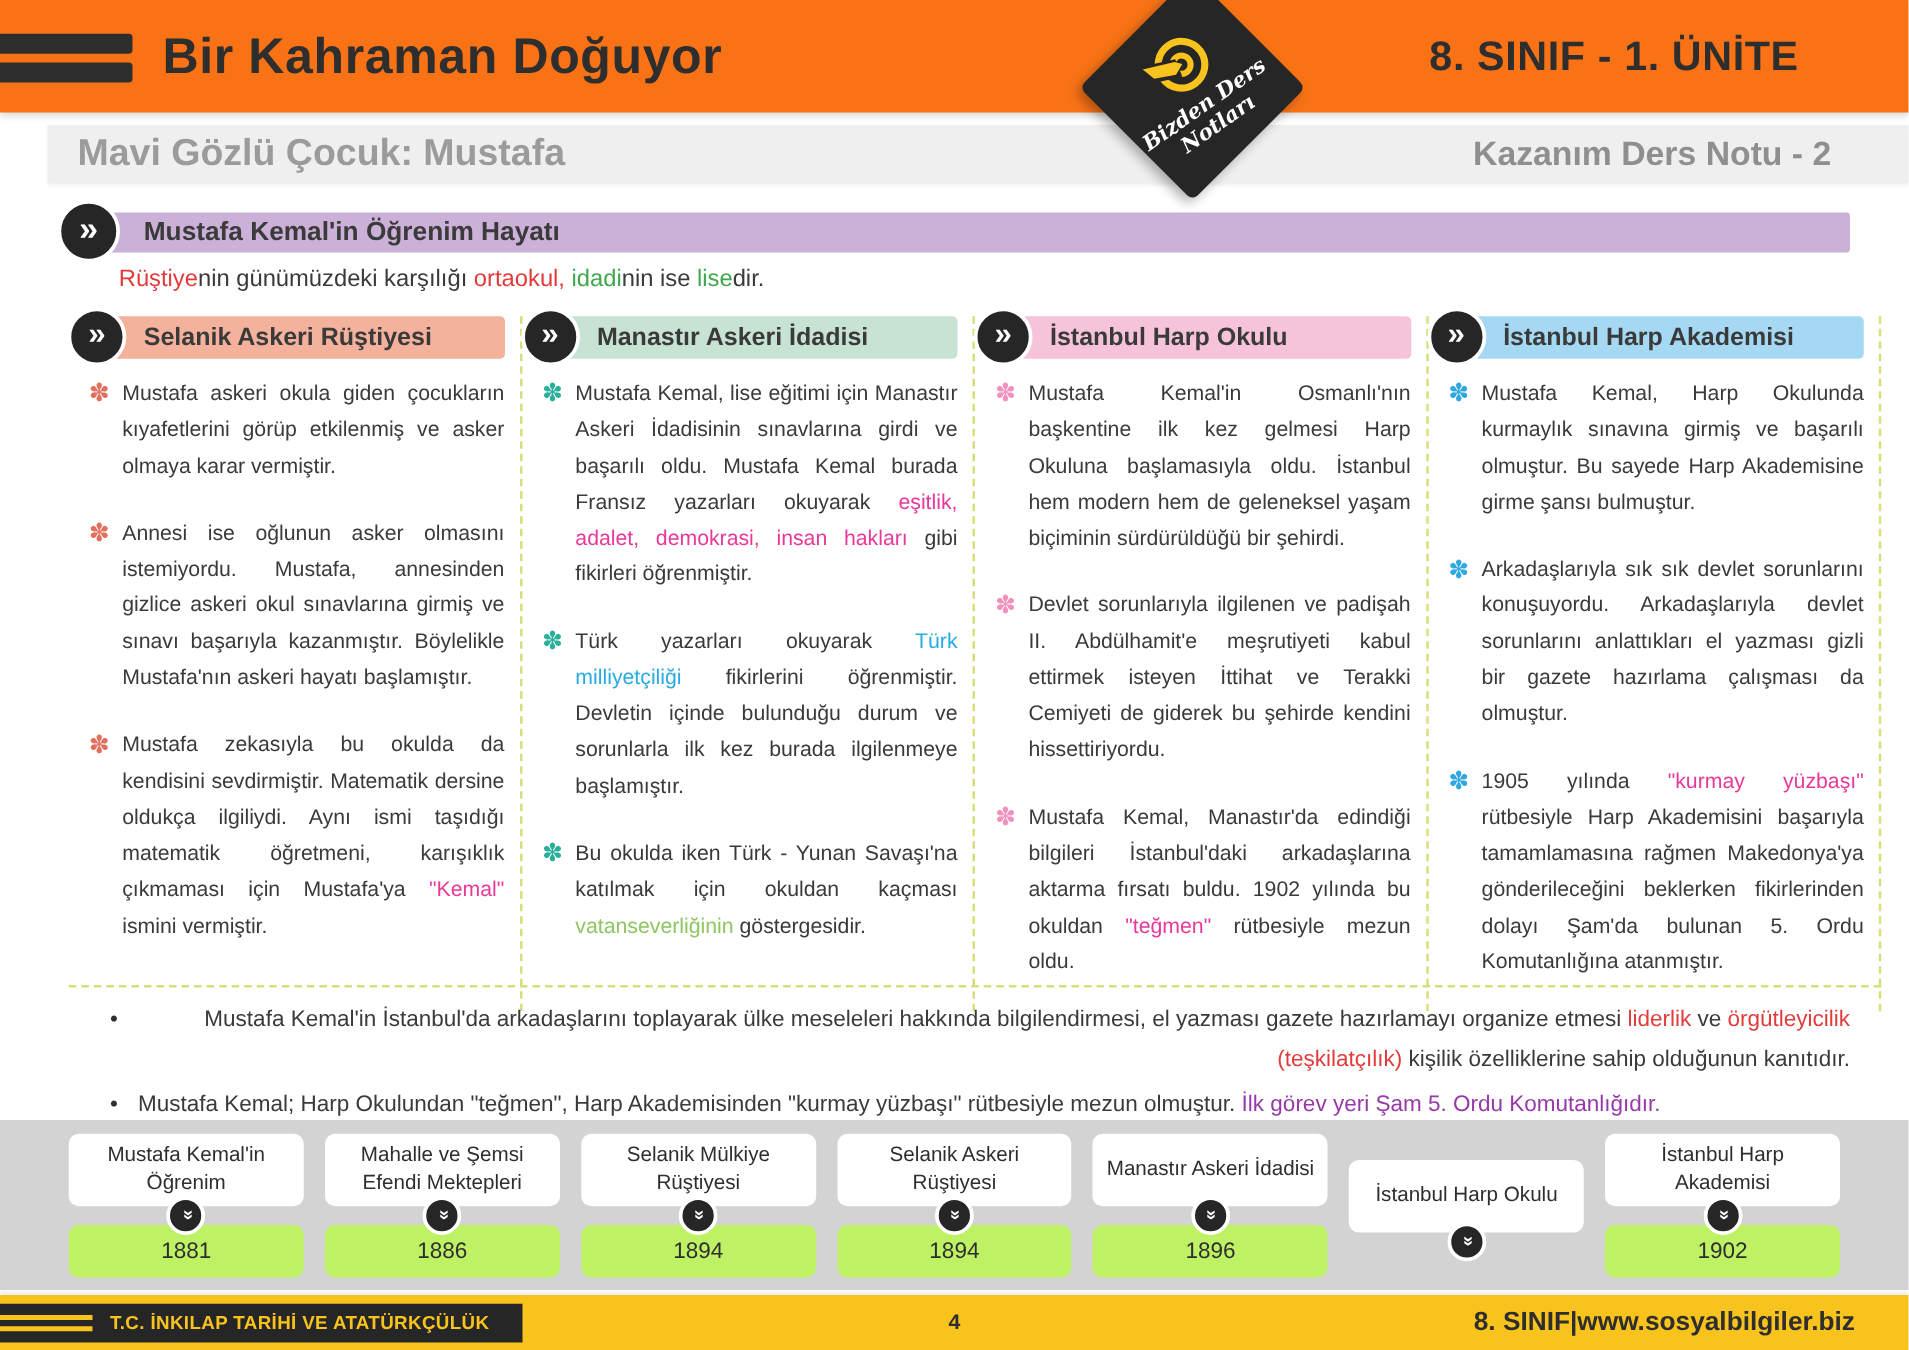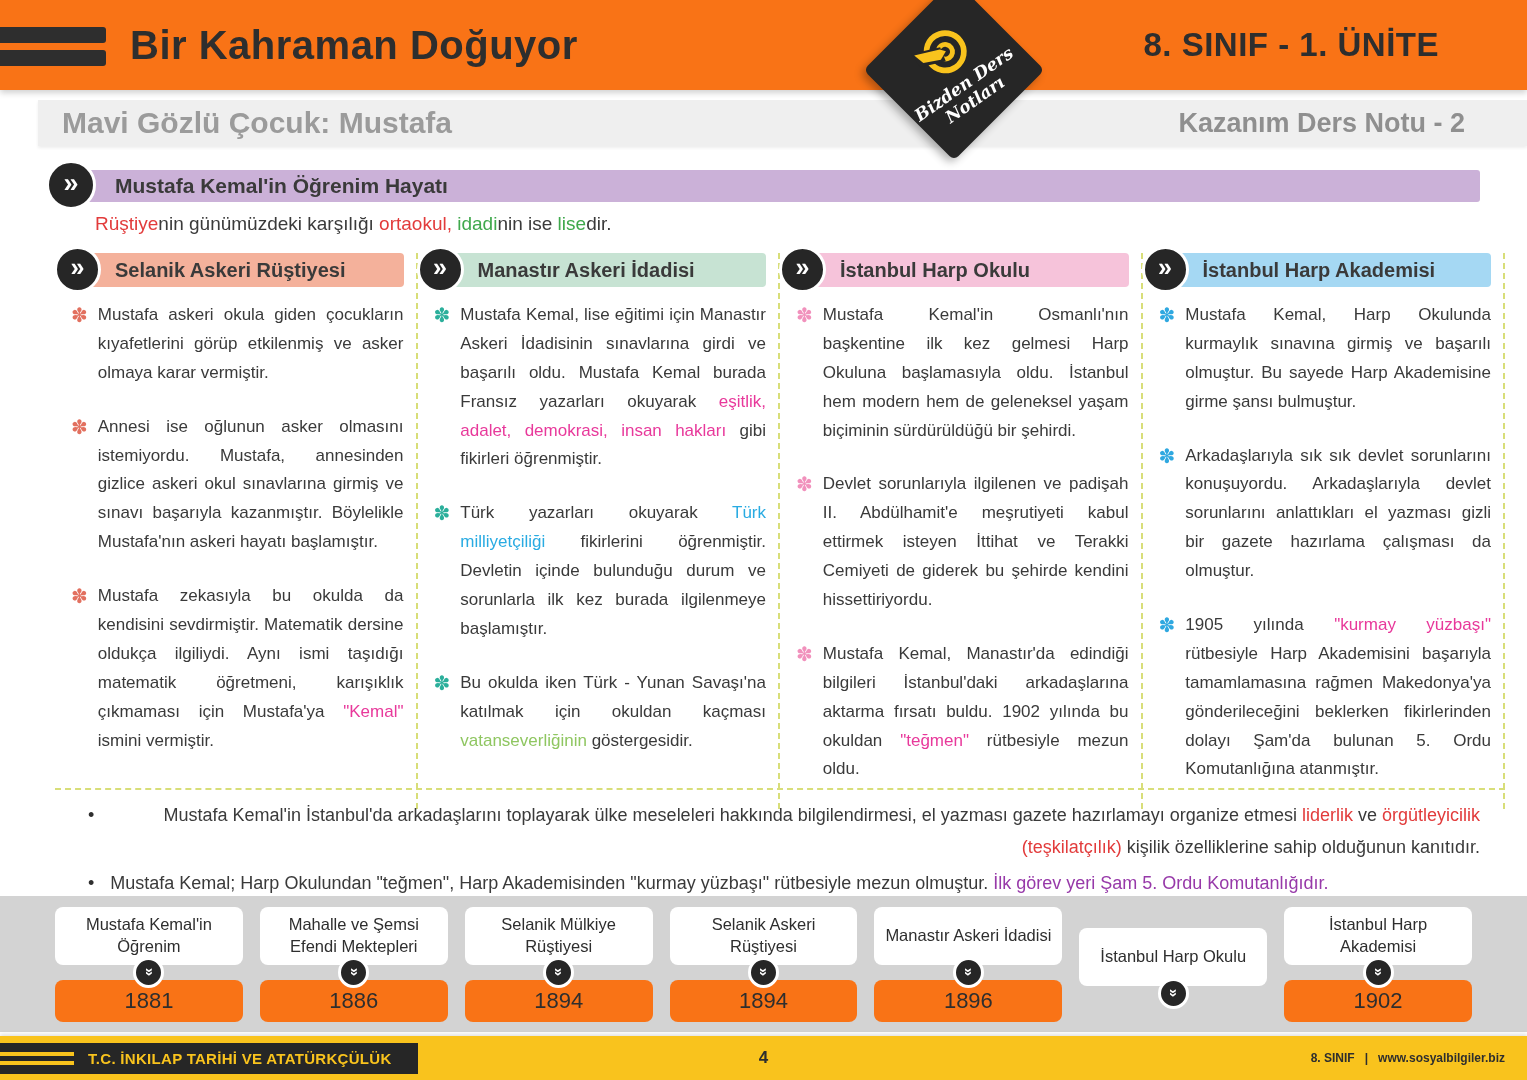--- a/index.html
+++ b/index.html
@@ -77,33 +77,33 @@
 
   
   .timeline{position:absolute;top:896px;left:0;width:100%;height:136px;background:#D3D3D3;
             display:flex;align-items:center;gap:17px;padding:0 55px}
   .tl-item{flex:1;display:flex;flex-direction:column;align-items:center}
   .tl-label{width:100%;min-height:58px;background:#fff;border-radius:8px;display:flex;align-items:center;
             justify-content:center;text-align:center;font-size:16.5px;color:#2E2E2E;line-height:1.3;padding:4px 8px}
   .tl-circle{width:31px;height:31px;background:#262626;border:3px solid #fff;border-radius:50%;
              display:flex;align-items:center;justify-content:center;margin:-8px 0;z-index:2}
   .tl-chev{color:#fff;font-size:15px;font-weight:bold;transform:rotate(90deg);line-height:1;padding-bottom:3px}
-  .tl-year{width:100%;height:42px;background:#f97316;border-radius:8px;display:flex;align-items:center;
-           justify-content:center;font-size:22px;color:#2E2E2E}
+  .tl-year{width:100%;height:42px;background:#bef264;border-radius:8px;display:flex;align-items:center;
+           justify-content:center;font-size:18px;color:#2E2E2E}
 
   
   .footer{position:absolute;bottom:0;left:0;width:100%;height:44px;background:#F9C31D;
           display:flex;align-items:center;box-shadow:0 -2px 4px rgba(0,0,0,.12)}
   .course-box{height:31px;background:#262626;display:flex;align-items:center;padding-right:26px}
   .course-lines{display:flex;flex-direction:column;gap:5px;margin-right:14px}
   .cline{width:74px;height:4px;background:#F9C31D}
   .course-name{color:#F9C31D;font-size:15px;font-weight:bold;letter-spacing:.3px;white-space:nowrap}
   .page-num{position:absolute;left:50%;transform:translateX(-50%);font-size:17px;font-weight:bold;color:#2E2E2E}
-  .footer-right{margin-left:auto;padding-right:22px;font-size:12px;font-weight:bold;color:#2E2E2E;
-                display:flex;gap:10px;align-items:center}
+  .footer-right{margin-left:auto;padding-right:43px;font-size:21px;font-weight:bold;color:#2E2E2E;
+                display:flex;align-items:center}
 </style>
 </head>
 <body>
 
 <div class="page">
 
   <header class="topbar">
     <div class="black-bars">
       <span class="bar"></span>
       <span class="bar"></span>

